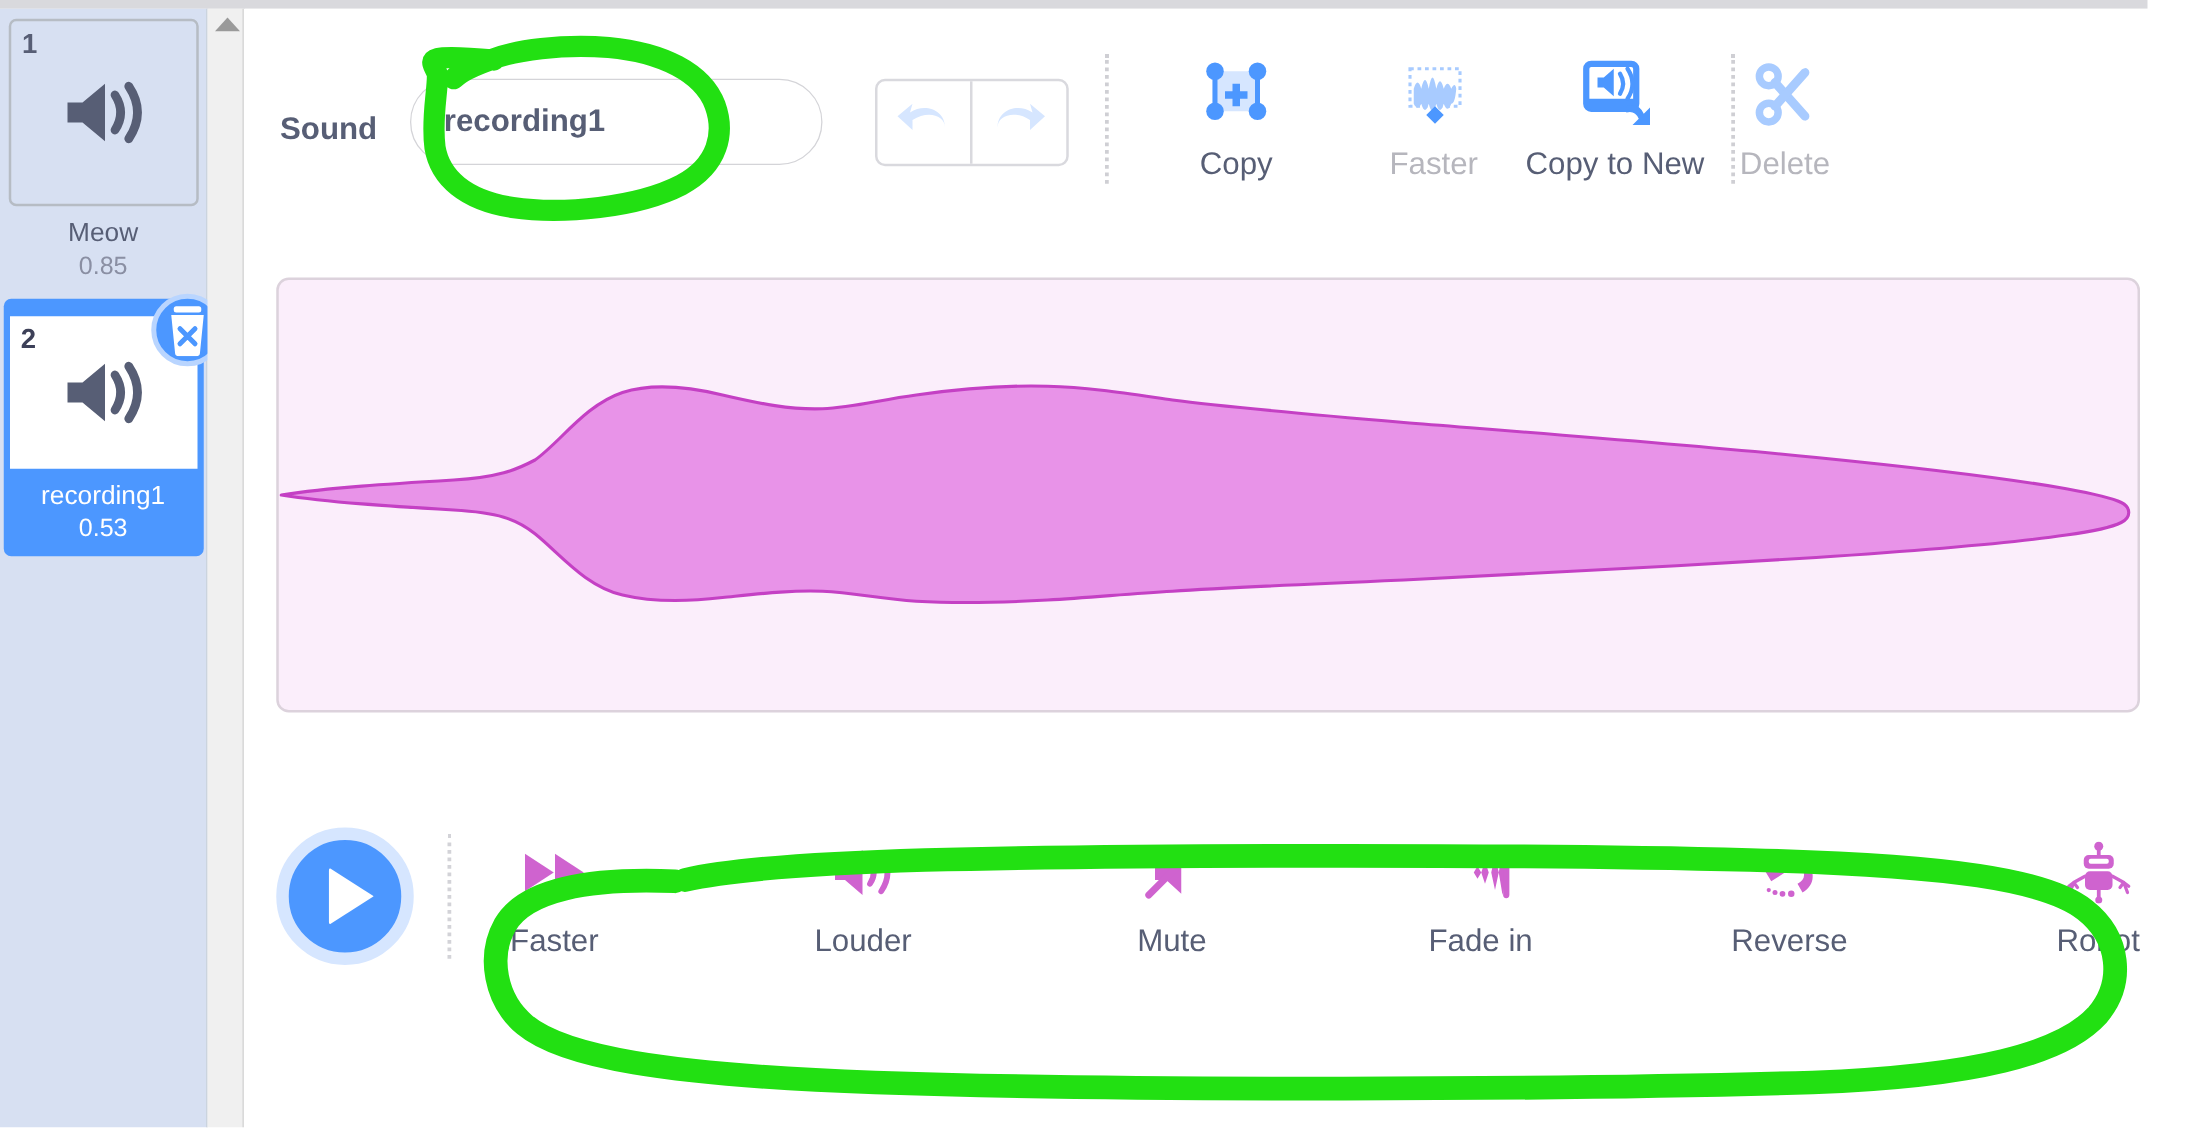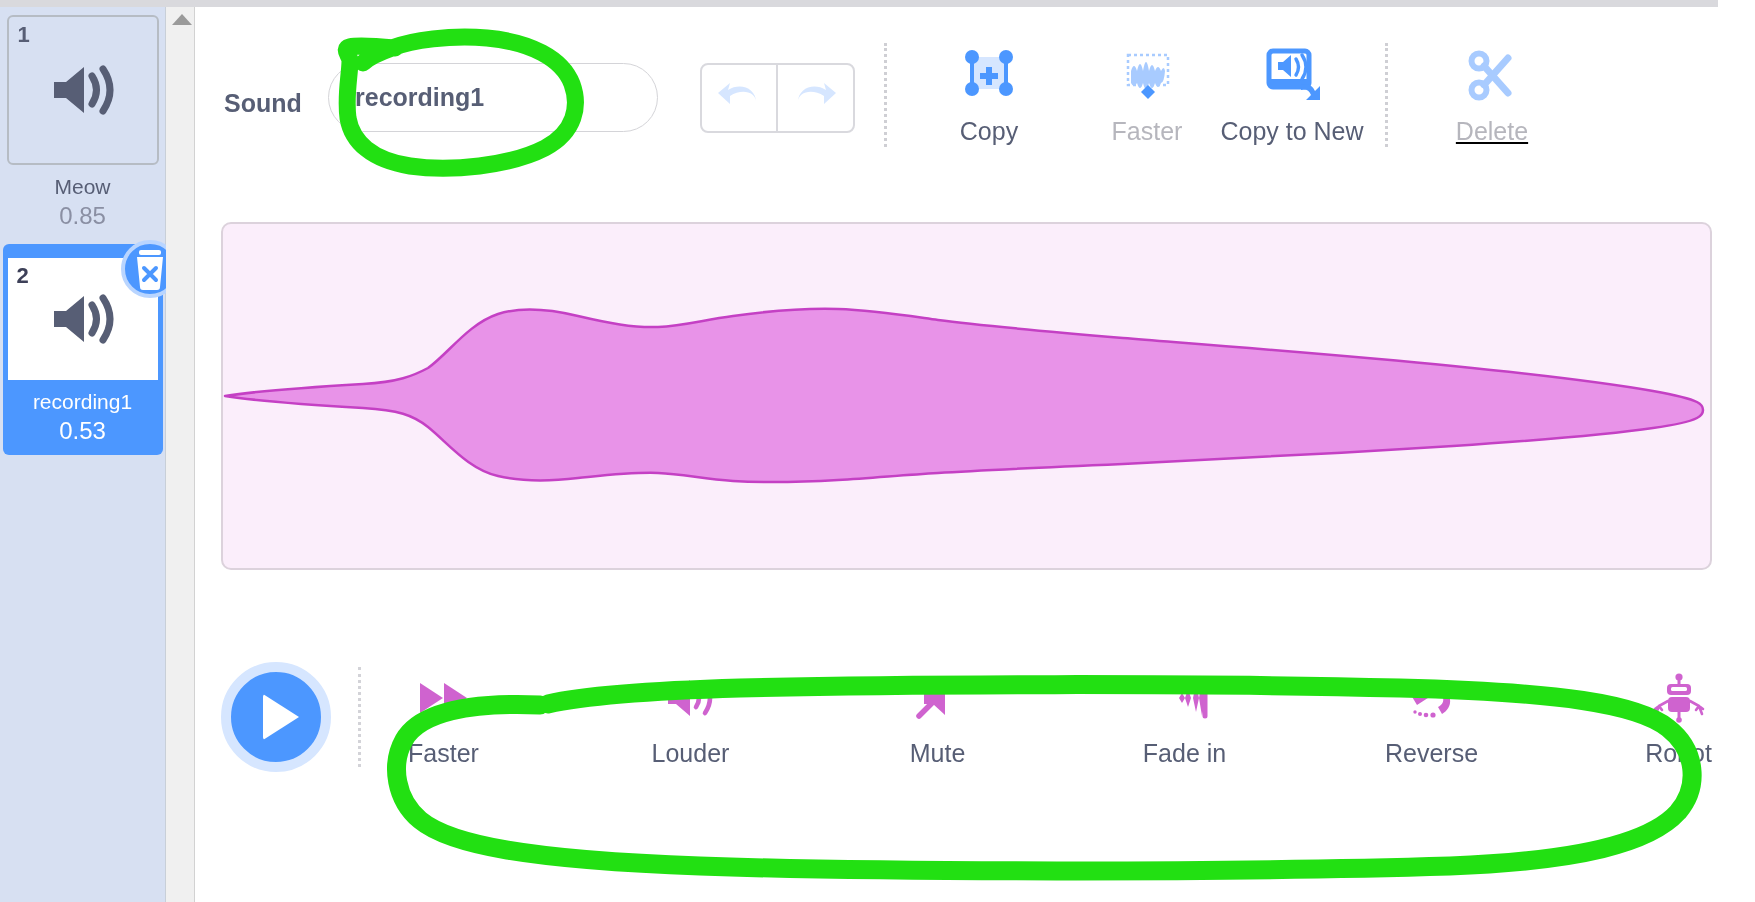--- a/index.html
+++ b/index.html
@@ -76,21 +76,21 @@
   }
   .sound-item.selected .item-index { color: #3d4058; }
   .speaker-ico { width: 74px; height: 60px; }
   .item-name {
     font-size: 21px;
     color: #575e75;
     margin-top: 10px;
     line-height: 1.15;
   }
   .item-dur {
-    font-size: 24px;
+    font-size: 20px;
     color: #8a8fa3;
     margin-top: 3px;
   }
   .sound-item.selected .item-name,
   .sound-item.selected .item-dur { color: #ffffff; }
 
   
   .delete-badge {
     position: absolute;
     right: -16px; top: -4px;
@@ -377,21 +377,21 @@
             <path d="M37 14 q5 8 0 16" stroke="#4c97ff" stroke-width="3.4" fill="none" stroke-linecap="round"></path>
             <path d="M43 10 q8 12 0 24" stroke="#4c97ff" stroke-width="3.4" fill="none" stroke-linecap="round"></path>
             <path d="M42 40 q10 -3 14 6 l5 -5 v14 h-14 l5 -5 q-3 -7 -10 -5 z" fill="#4c97ff"></path>
           </svg>
         </div>
         <div class="tool-label">Copy to New</div>
       </div>
 
       <div class="vdivider" style="left:1189px;"></div>
 
-      <div class="tool-btn disabled" style="left:1216px;text-decoration:underline;">
+      <div class="tool-btn disabled" style="left:1152px;">
         <div class="tool-ico">
           <svg width="58" height="58" viewBox="0 0 58 58">
             <circle cx="16" cy="14" r="7.5" fill="none" stroke="#a8cbff" stroke-width="6"></circle>
             <circle cx="16" cy="43" r="7.5" fill="none" stroke="#a8cbff" stroke-width="6"></circle>
             <line x1="21" y1="19" x2="45" y2="46" stroke="#a8cbff" stroke-width="7" stroke-linecap="round"></line>
             <line x1="21" y1="38" x2="45" y2="11" stroke="#a8cbff" stroke-width="7" stroke-linecap="round"></line>
           </svg>
         </div>
         <div class="tool-label">Delete</div>
       </div>

